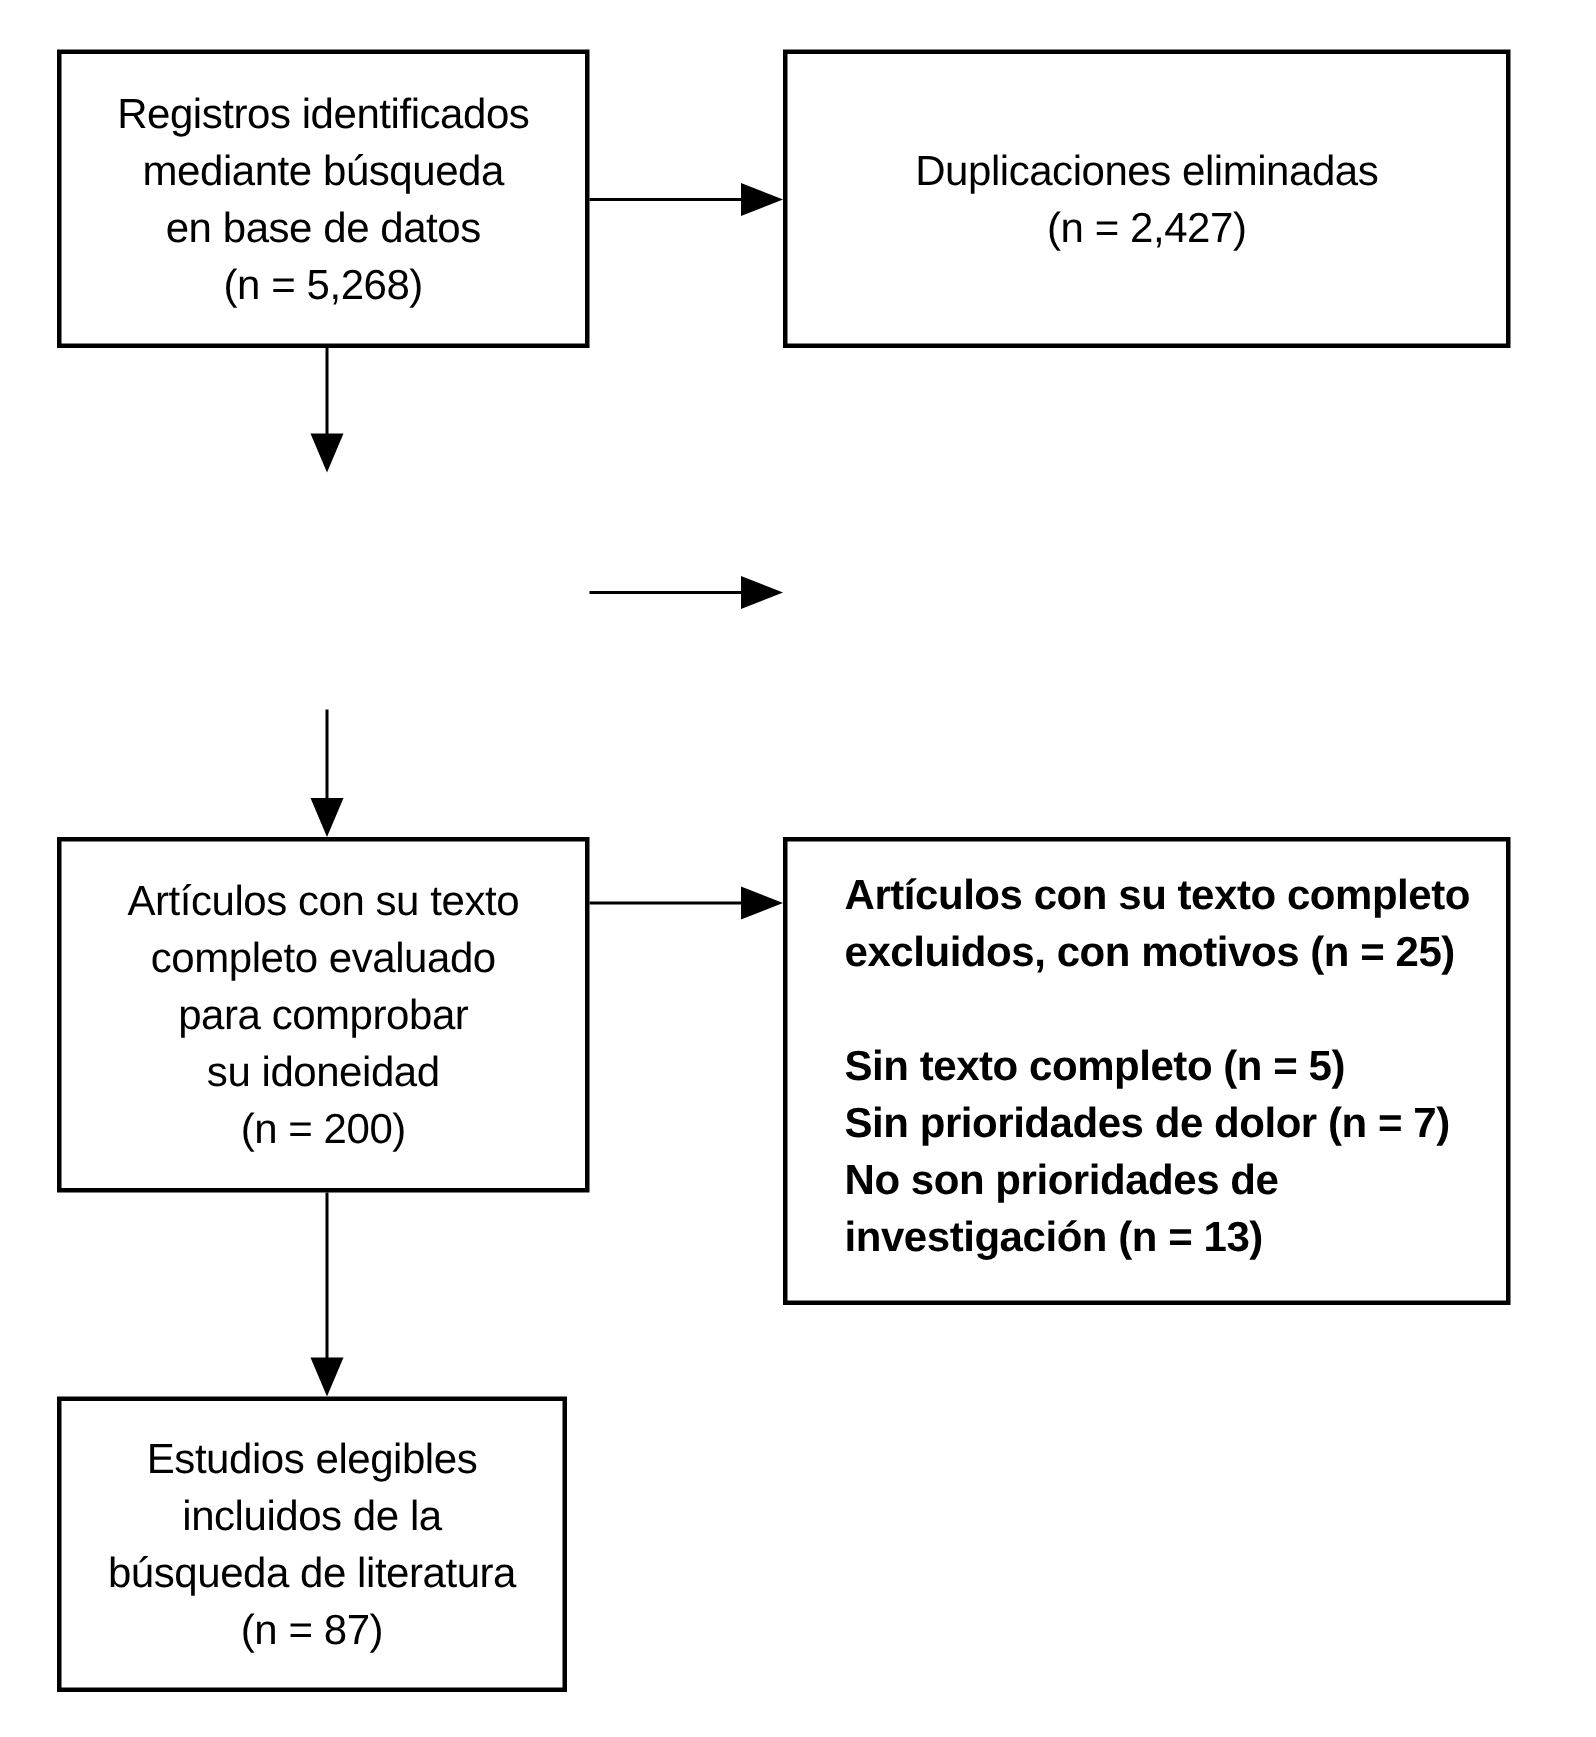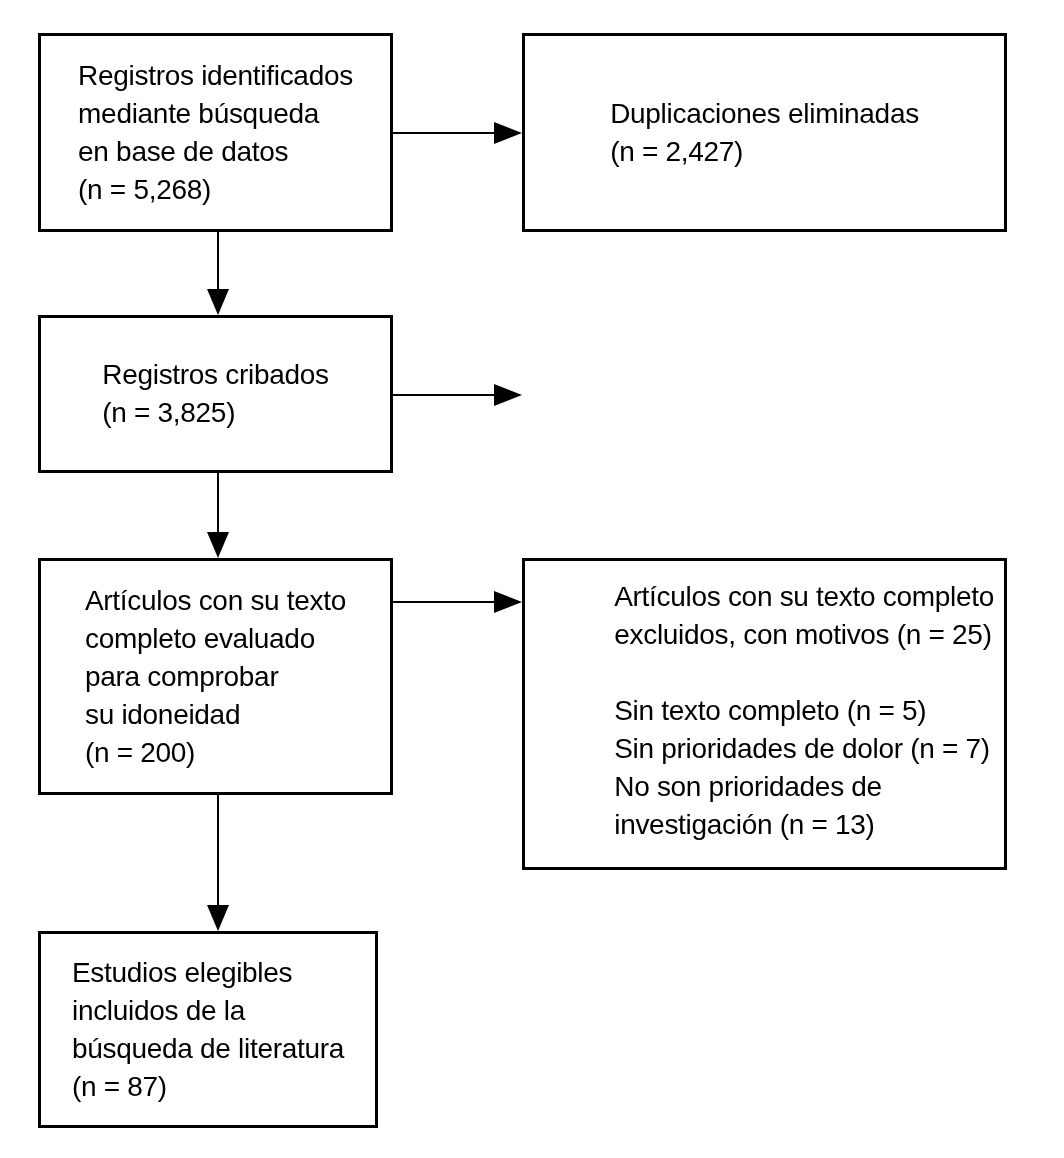--- a/index.html
+++ b/index.html
@@ -19,28 +19,29 @@
     position: absolute;
     box-sizing: border-box;
     border: 3px solid #000000;
     background: #ffffff;
     display: flex;
     align-items: center;
     justify-content: center;
   }
   .box .txt {
     white-space: pre-line;
-    text-align: left;
+    text-align: center;
     font-size: 28px;
     line-height: 38px;
     letter-spacing: -0.3px;
   }
   .box.left-align {
     align-items: flex-start;
-    justify-content: flex-end;
+    justify-content: center;
+    font-weight: bold;
   }
   .box.left-align .txt {
     text-align: left;
     padding: 17px 10px 0 24px;
   }
   
   #box-identified          { left: 38px;  top: 33px;  width: 355px; height: 199px; }
   #box-duplicates          { left: 522px; top: 33px;  width: 485px; height: 199px; }
   #box-screened            { left: 38px;  top: 315px; width: 355px; height: 158px; }
   #box-excluded-ta         { left: 522px; top: 315px; width: 485px; height: 158px; }
@@ -101,24 +102,20 @@
 mediante búsqueda
 en base de datos
 (n = 5,268)</div>
   </div>
 
   <div class="box" id="box-duplicates">
     <div class="txt">Duplicaciones eliminadas
 (n = 2,427)</div>
   </div>
 
-  <div class="box" id="box-screened">
-    <div class="txt">Registros cribados
-(n = 3,825)</div>
-  </div>
 
 
   <div class="box" id="box-fulltext">
     <div class="txt">Artículos con su texto
 completo evaluado
 para comprobar
 su idoneidad
 (n = 200)</div>
   </div>
 

